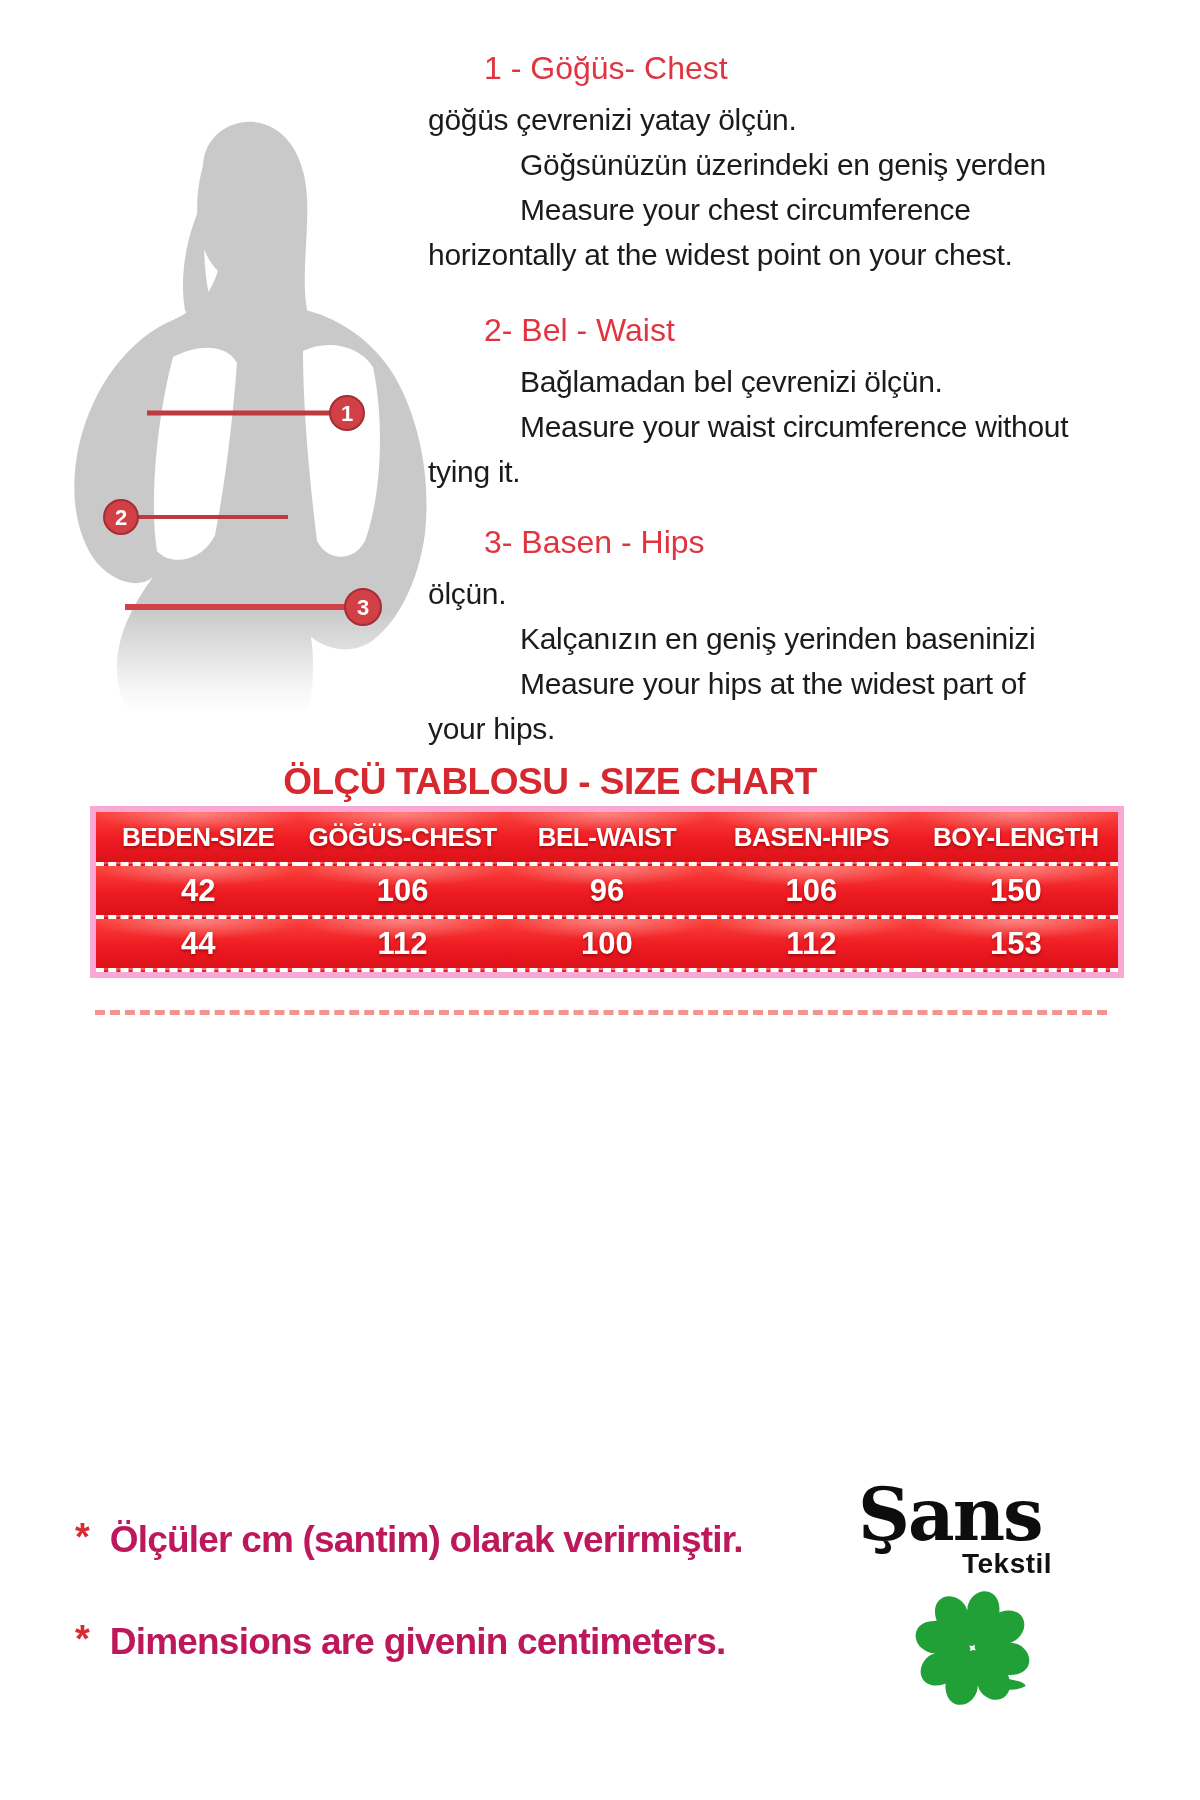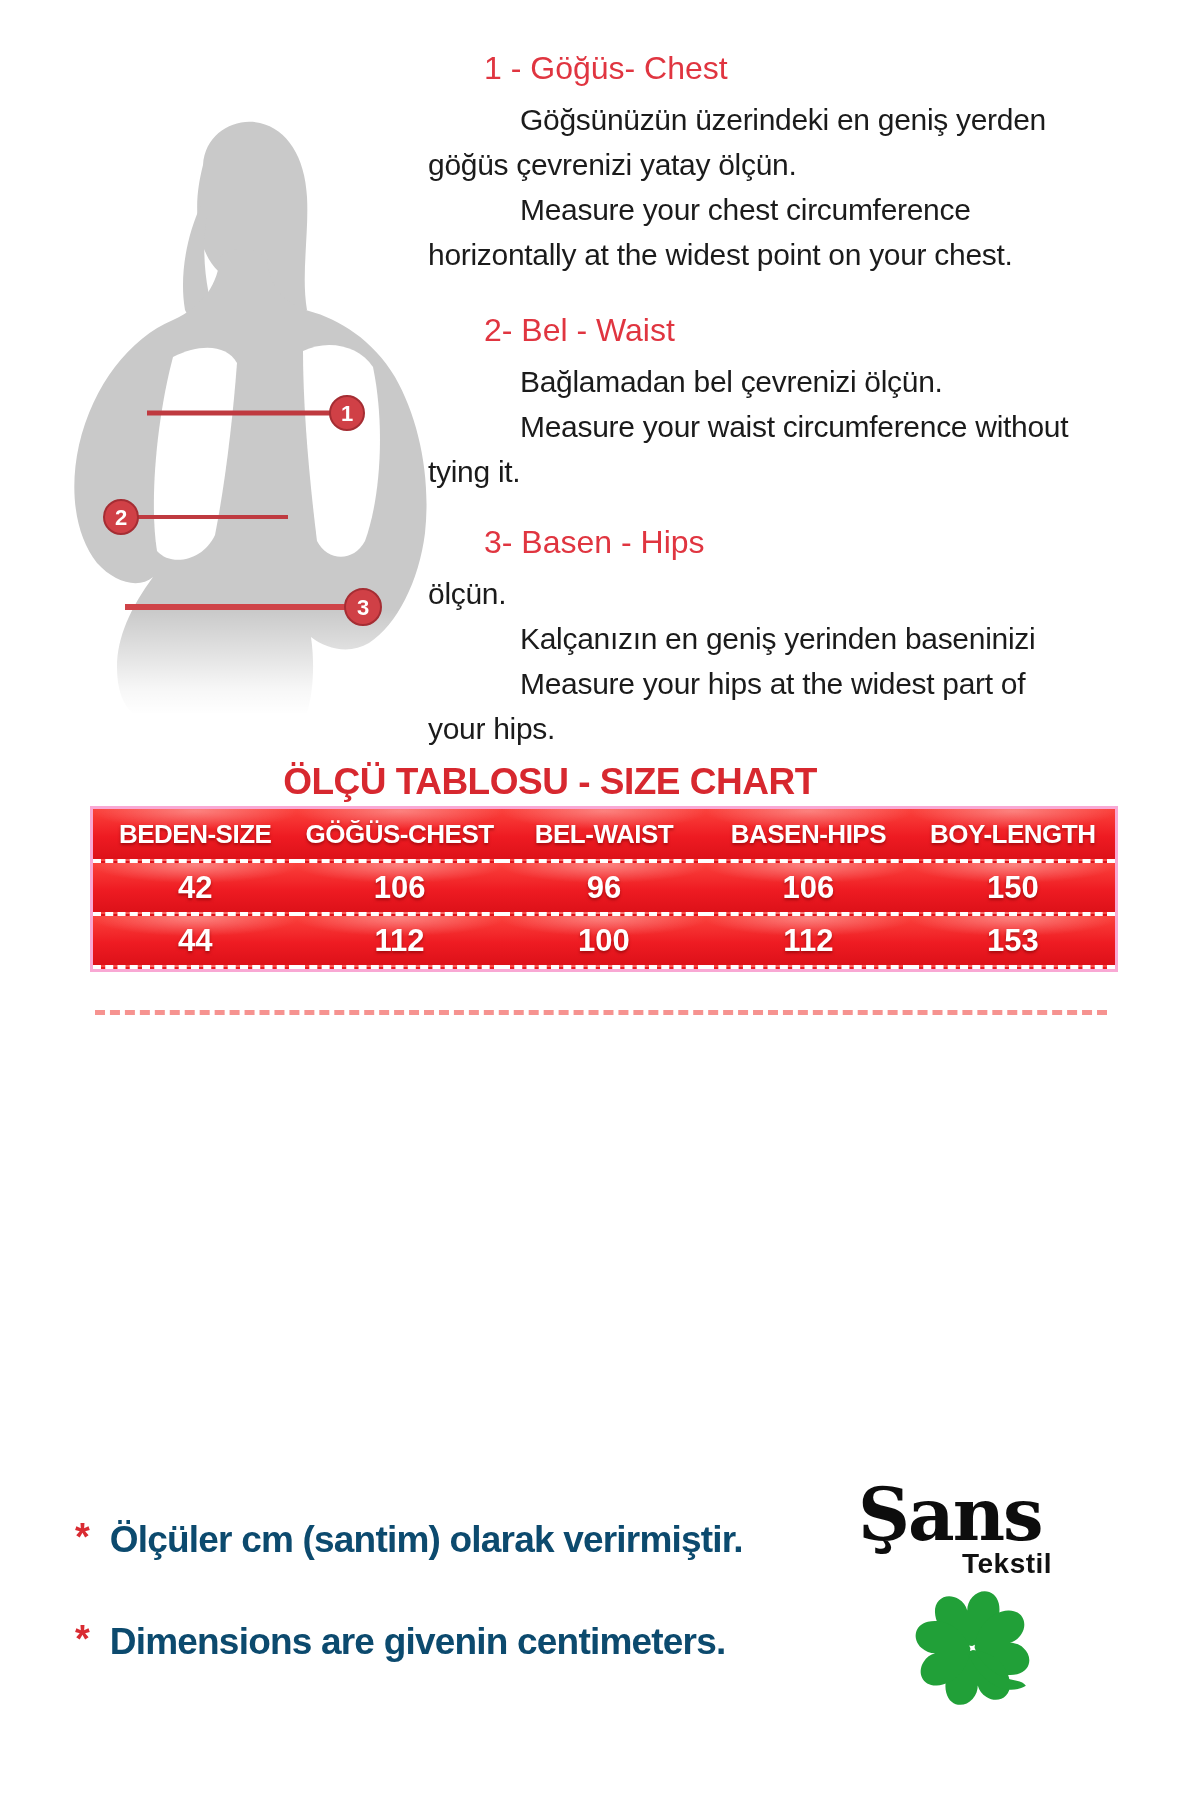--- a/index.html
+++ b/index.html
@@ -26,21 +26,21 @@
   
   .chart-title{
     position:absolute;left:150px;top:754px;width:800px;text-align:center;
     color:#d7282f;font-size:37px;font-weight:700;letter-spacing:-0.5px;
     white-space:nowrap;
     margin-top:7px;
   }
   
   .size-table-wrap{
     position:absolute;left:90px;top:806px;width:1022px;
-    border:3px solid #f9a8d4;background:#ee1b22;
+    border:6px solid #f9a8d4;background:#ee1b22;
   }
   table.size-table{
     width:100%;border-collapse:collapse;table-layout:fixed;
   }
   table.size-table th,
   table.size-table td{
     color:#ffffff;text-align:center;vertical-align:middle;
     text-shadow:0 2px 3px rgba(110,0,0,0.55);
     background-image:
       radial-gradient(ellipse 85% 62% at 50% 4%, rgba(255,255,255,0.35), rgba(255,255,255,0) 60%),
@@ -60,21 +60,21 @@
   }
   
   .footnote{position:absolute;left:75px;white-space:nowrap;}
   .fn-1{top:1516px;}
   .fn-2{top:1618px;}
   .footnote .star{
     color:#d92b32;font-size:38px;font-weight:700;margin-right:20px;
     vertical-align:2px;
   }
   .footnote .fn-text{
-    color:#0c4a6e;font-size:37px;font-weight:700;letter-spacing:-0.8px;
+    color:#be185d;font-size:37px;font-weight:700;letter-spacing:-0.8px;
   }
   
   .brand-name{
     position:absolute;left:858px;top:1472px;
     font-family:"DejaVu Serif",serif;font-weight:700;font-size:72px;
     color:#0d0d0d;letter-spacing:-2px;white-space:nowrap;
   }
   .brand-sub{
     position:absolute;left:962px;top:1548px;
     font-size:28px;font-weight:700;color:#111111;letter-spacing:0.5px;
@@ -120,22 +120,22 @@
       <g>
         <line x1="70" y1="502" x2="308" y2="502" stroke="#cf4348" stroke-width="6"></line>
         <circle cx="308" cy="502" r="18" fill="#d04046" stroke="#a52d33" stroke-width="2"></circle>
         <text x="308" y="510" text-anchor="middle" font-size="22" font-weight="bold" fill="#ffffff">3</text>
       </g>
     </svg>
   </div>
 
   <div class="section sec-1">
     <div class="sec-heading">1 - Göğüs- Chest</div>
+    <div class="tline">göğüs çevrenizi yatay ölçün.</div>
     <div class="tline indent">Göğsünüzün üzerindeki en geniş yerden</div>
-    <div class="tline">göğüs çevrenizi yatay ölçün.</div>
     <div class="tline indent">Measure your chest circumference</div>
     <div class="tline">horizontally at the widest point on your chest.</div>
   </div>
 
   <div class="section sec-2">
     <div class="sec-heading">2- Bel - Waist</div>
     <div class="tline indent">Bağlamadan bel çevrenizi ölçün.</div>
     <div class="tline indent">Measure your waist circumference without</div>
     <div class="tline">tying it.</div>
   </div>

